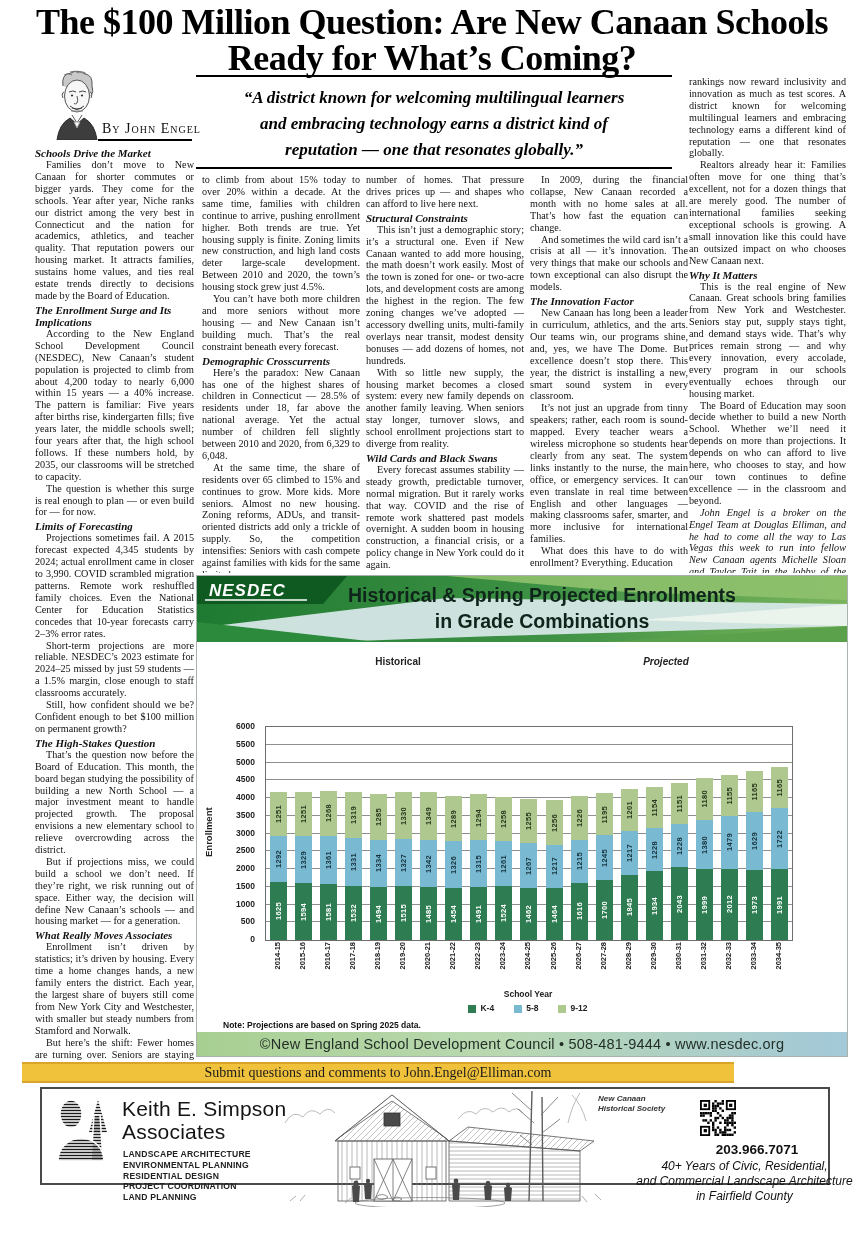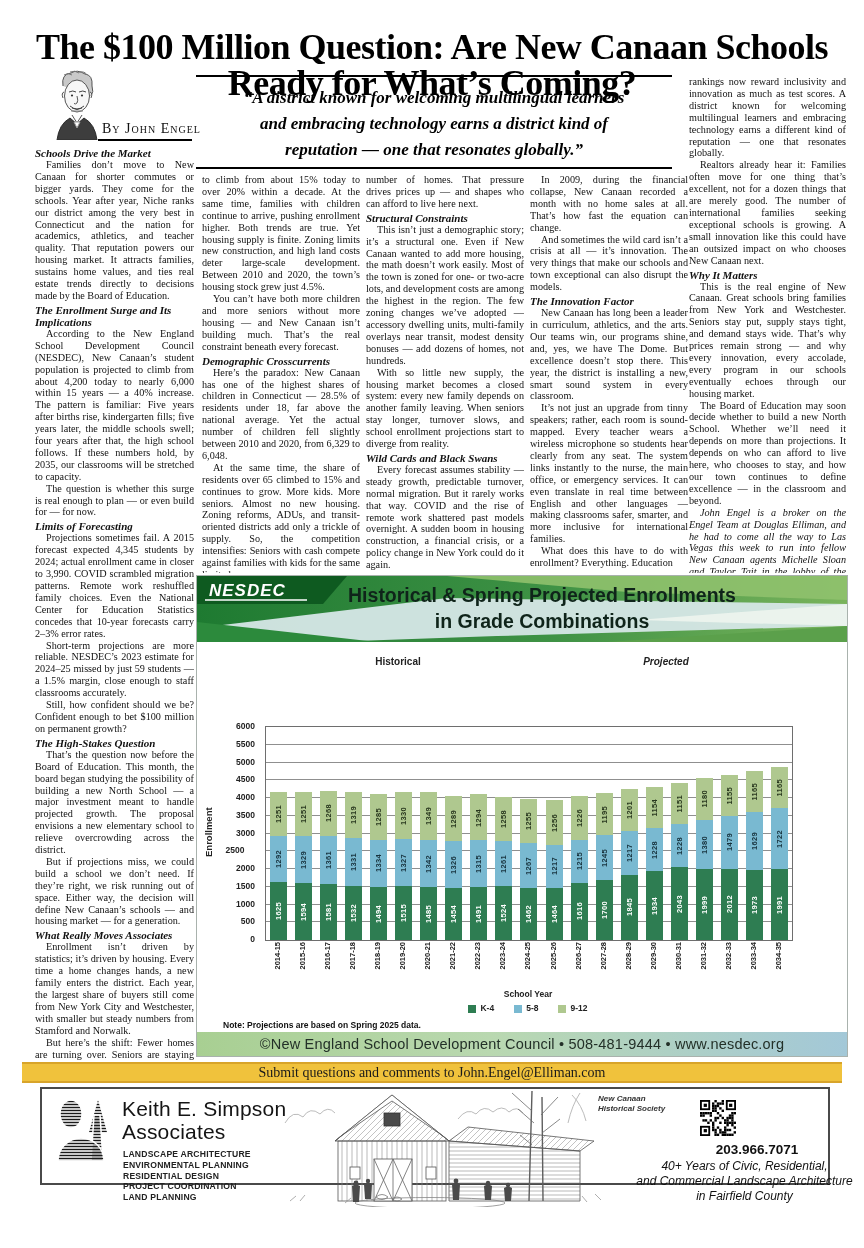--- a/index.html
+++ b/index.html
@@ -1,20 +1,20 @@
 <!DOCTYPE html>
 <html><head>
 <meta charset="utf-8">
 <style>
   html,body{margin:0;padding:0;background:#e8e8e8;}
   .page{position:relative;width:864px;height:1248px;background:#ffffff;margin:0 auto;overflow:hidden;
         font-family:"Liberation Serif",serif;color:#111;}
   
   .headline{position:absolute;top:4px;left:0;right:0;text-align:center;
-            font-weight:bold;font-size:36px;line-height:36px;letter-spacing:-0.5px;color:#000;margin-top:25px;}
+            font-weight:bold;font-size:36px;line-height:36px;letter-spacing:-0.5px;color:#000;}
   .photo{position:absolute;left:55px;top:70px;width:44px;height:70px;}
   .byline{position:absolute;left:102px;top:121px;font-variant:small-caps;font-size:14px;letter-spacing:1px;color:#111;}
   .byline-rule{position:absolute;left:98px;top:139px;width:94px;height:2px;background:#000;}
   
   .quote{position:absolute;left:196px;top:75px;width:476px;height:94px;border-top:2.5px solid #000;
          border-bottom:2.5px solid #000;text-align:center;font-weight:bold;font-style:italic;
          font-size:17px;line-height:26px;padding-top:8px;box-sizing:border-box;color:#000;}
   
   .col{position:absolute;overflow:hidden;}
   .col-1{left:35px;top:145px;width:159px;height:915px;}
@@ -49,21 +49,21 @@
   .xaxis-title{position:absolute;left:68px;top:413px;width:526px;text-align:center;font-size:8.5px;font-weight:bold;color:#222;}
   .legend{position:absolute;left:68px;top:427px;width:526px;display:flex;justify-content:center;gap:20px;
           font-size:8.5px;font-weight:bold;color:#222;align-items:center;}
   .lgitem{display:flex;align-items:flex-end;gap:4px;}
   .sw{width:8px;height:8px;display:inline-block;}
   .chart-note{position:absolute;left:26px;top:444px;font-size:8.5px;font-weight:bold;color:#111;}
   .chart-footer{position:absolute;left:0;bottom:0;width:100%;height:24px;
                 background:linear-gradient(90deg,#a8cf92 0%,#b9d8b0 45%,#a3c8d8 100%);
                 display:flex;align-items:center;justify-content:center;font-size:14.5px;color:#233028;letter-spacing:0.2px;}
   
-  .banner{position:absolute;left:22px;top:1062px;width:820px;height:21px;background:#f0c23c;
+  .banner{position:absolute;left:22px;top:1062px;width:712px;height:21px;background:#f0c23c;
           border-top:2px solid #d8a42a;border-bottom:2px solid #d8a42a;box-sizing:border-box;
           display:flex;align-items:center;justify-content:center;font-size:14px;color:#1a1a1a;}
   .adbox{position:absolute;left:40px;top:1087px;width:790px;height:98px;border:2px solid #4a4a4a;
          background:#fff;box-sizing:border-box;font-family:"Liberation Sans",sans-serif;}
   .ad-logo{position:absolute;left:14px;top:8px;}
   .ad-company{position:absolute;left:80px;top:8px;font-size:21px;line-height:23px;color:#141414;letter-spacing:0.2px;}
   .ad-services{position:absolute;left:81px;top:60px;font-size:8.6px;font-weight:bold;line-height:10.8px;color:#222;letter-spacing:0.2px;}
   .ad-barn{position:absolute;left:238px;top:0px;}
   .ad-credit{position:absolute;left:556px;top:5px;font-size:8px;font-style:italic;font-weight:bold;line-height:9.5px;color:#333;}
   .ad-qr{position:absolute;left:658px;top:11px;}
@@ -181,21 +181,21 @@
     <div class="section-label hist-label">Historical</div>
     <div class="section-label proj-label">Projected</div>
 
     <div class="ylabel">Enrollment</div>
     <div class="yticks" id="yticks">
         <div class="ytick" style="top: 208px;">0</div>
         <div class="ytick" style="top: 190.25px;">500</div>
         <div class="ytick" style="top: 172.5px;">1000</div>
         <div class="ytick" style="top: 154.75px;">1500</div>
         <div class="ytick" style="top: 137px;">2000</div>
-        <div class="ytick" style="top: 119.25px; text-align: center;">2500</div>
+        <div class="ytick" style="top: 119.25px;">2500</div>
         <div class="ytick" style="top: 101.5px;">3000</div>
         <div class="ytick" style="top: 83.75px;">3500</div>
         <div class="ytick" style="top: 66px;">4000</div>
         <div class="ytick" style="top: 48.25px;">4500</div>
         <div class="ytick" style="top: 30.5px;">5000</div>
         <div class="ytick" style="top: 12.75px;">5500</div>
         <div class="ytick" style="top: -5px;">6000</div>
       </div>
 
     <div class="plot">

